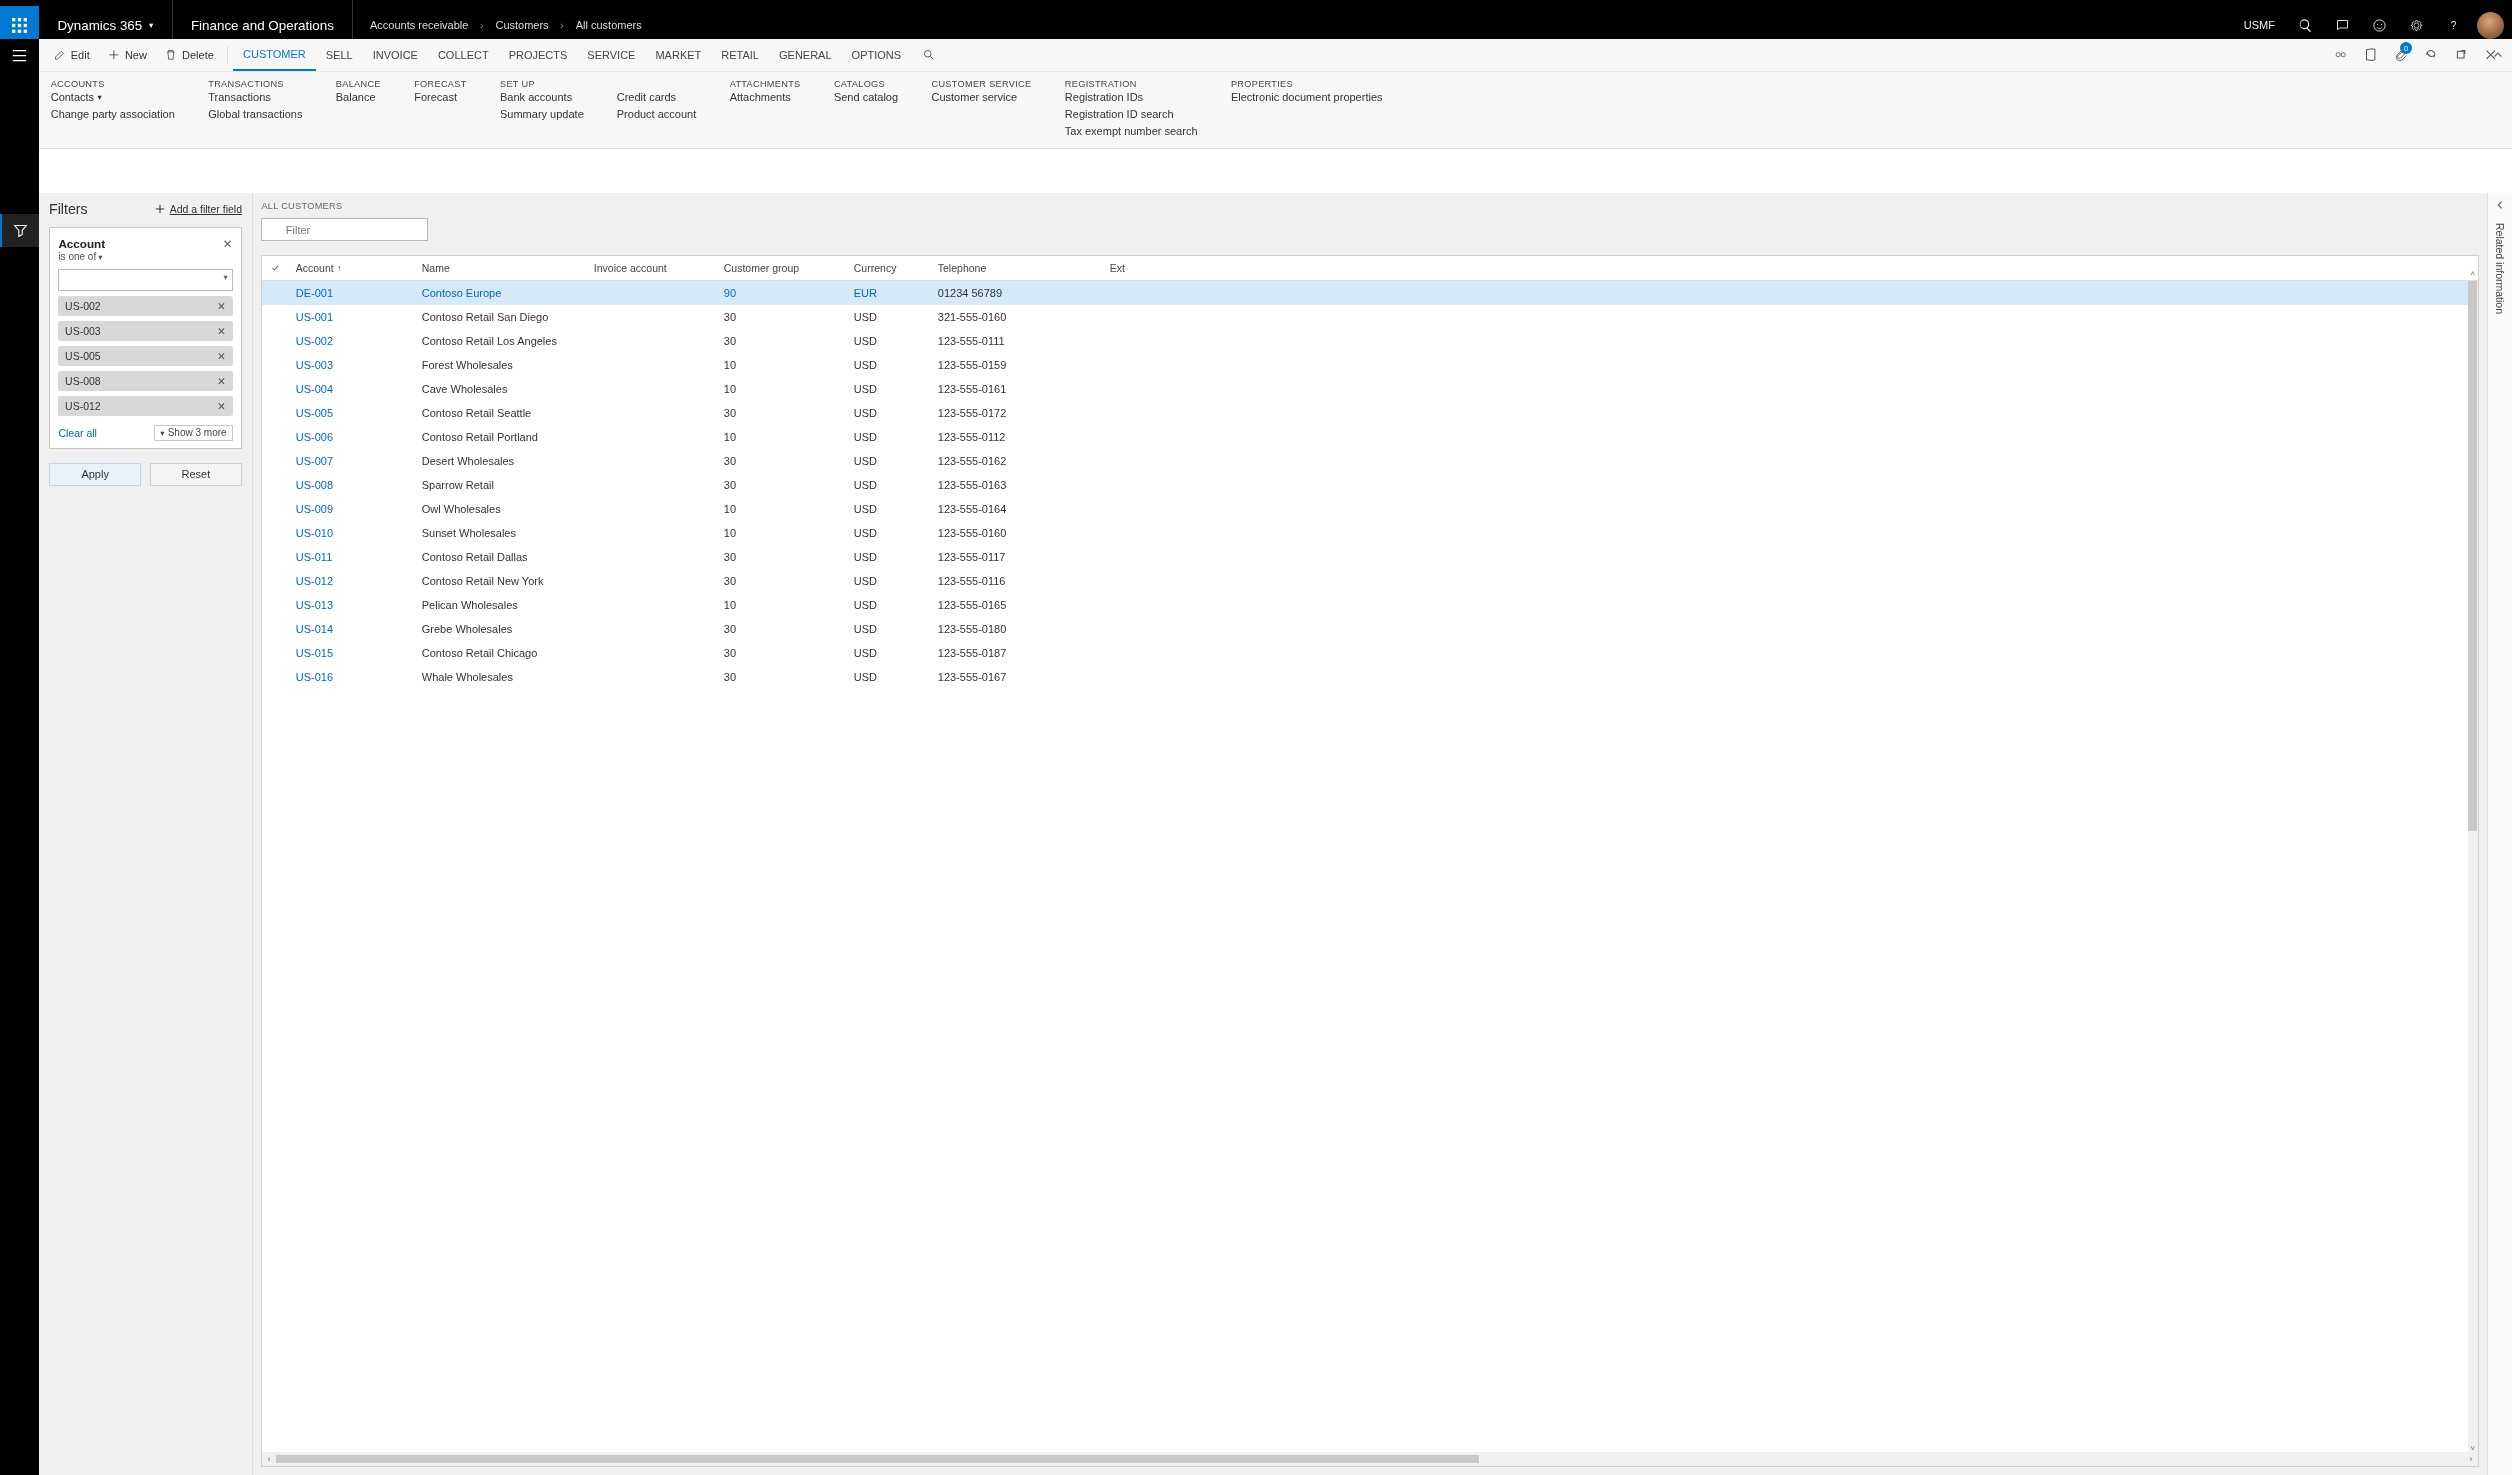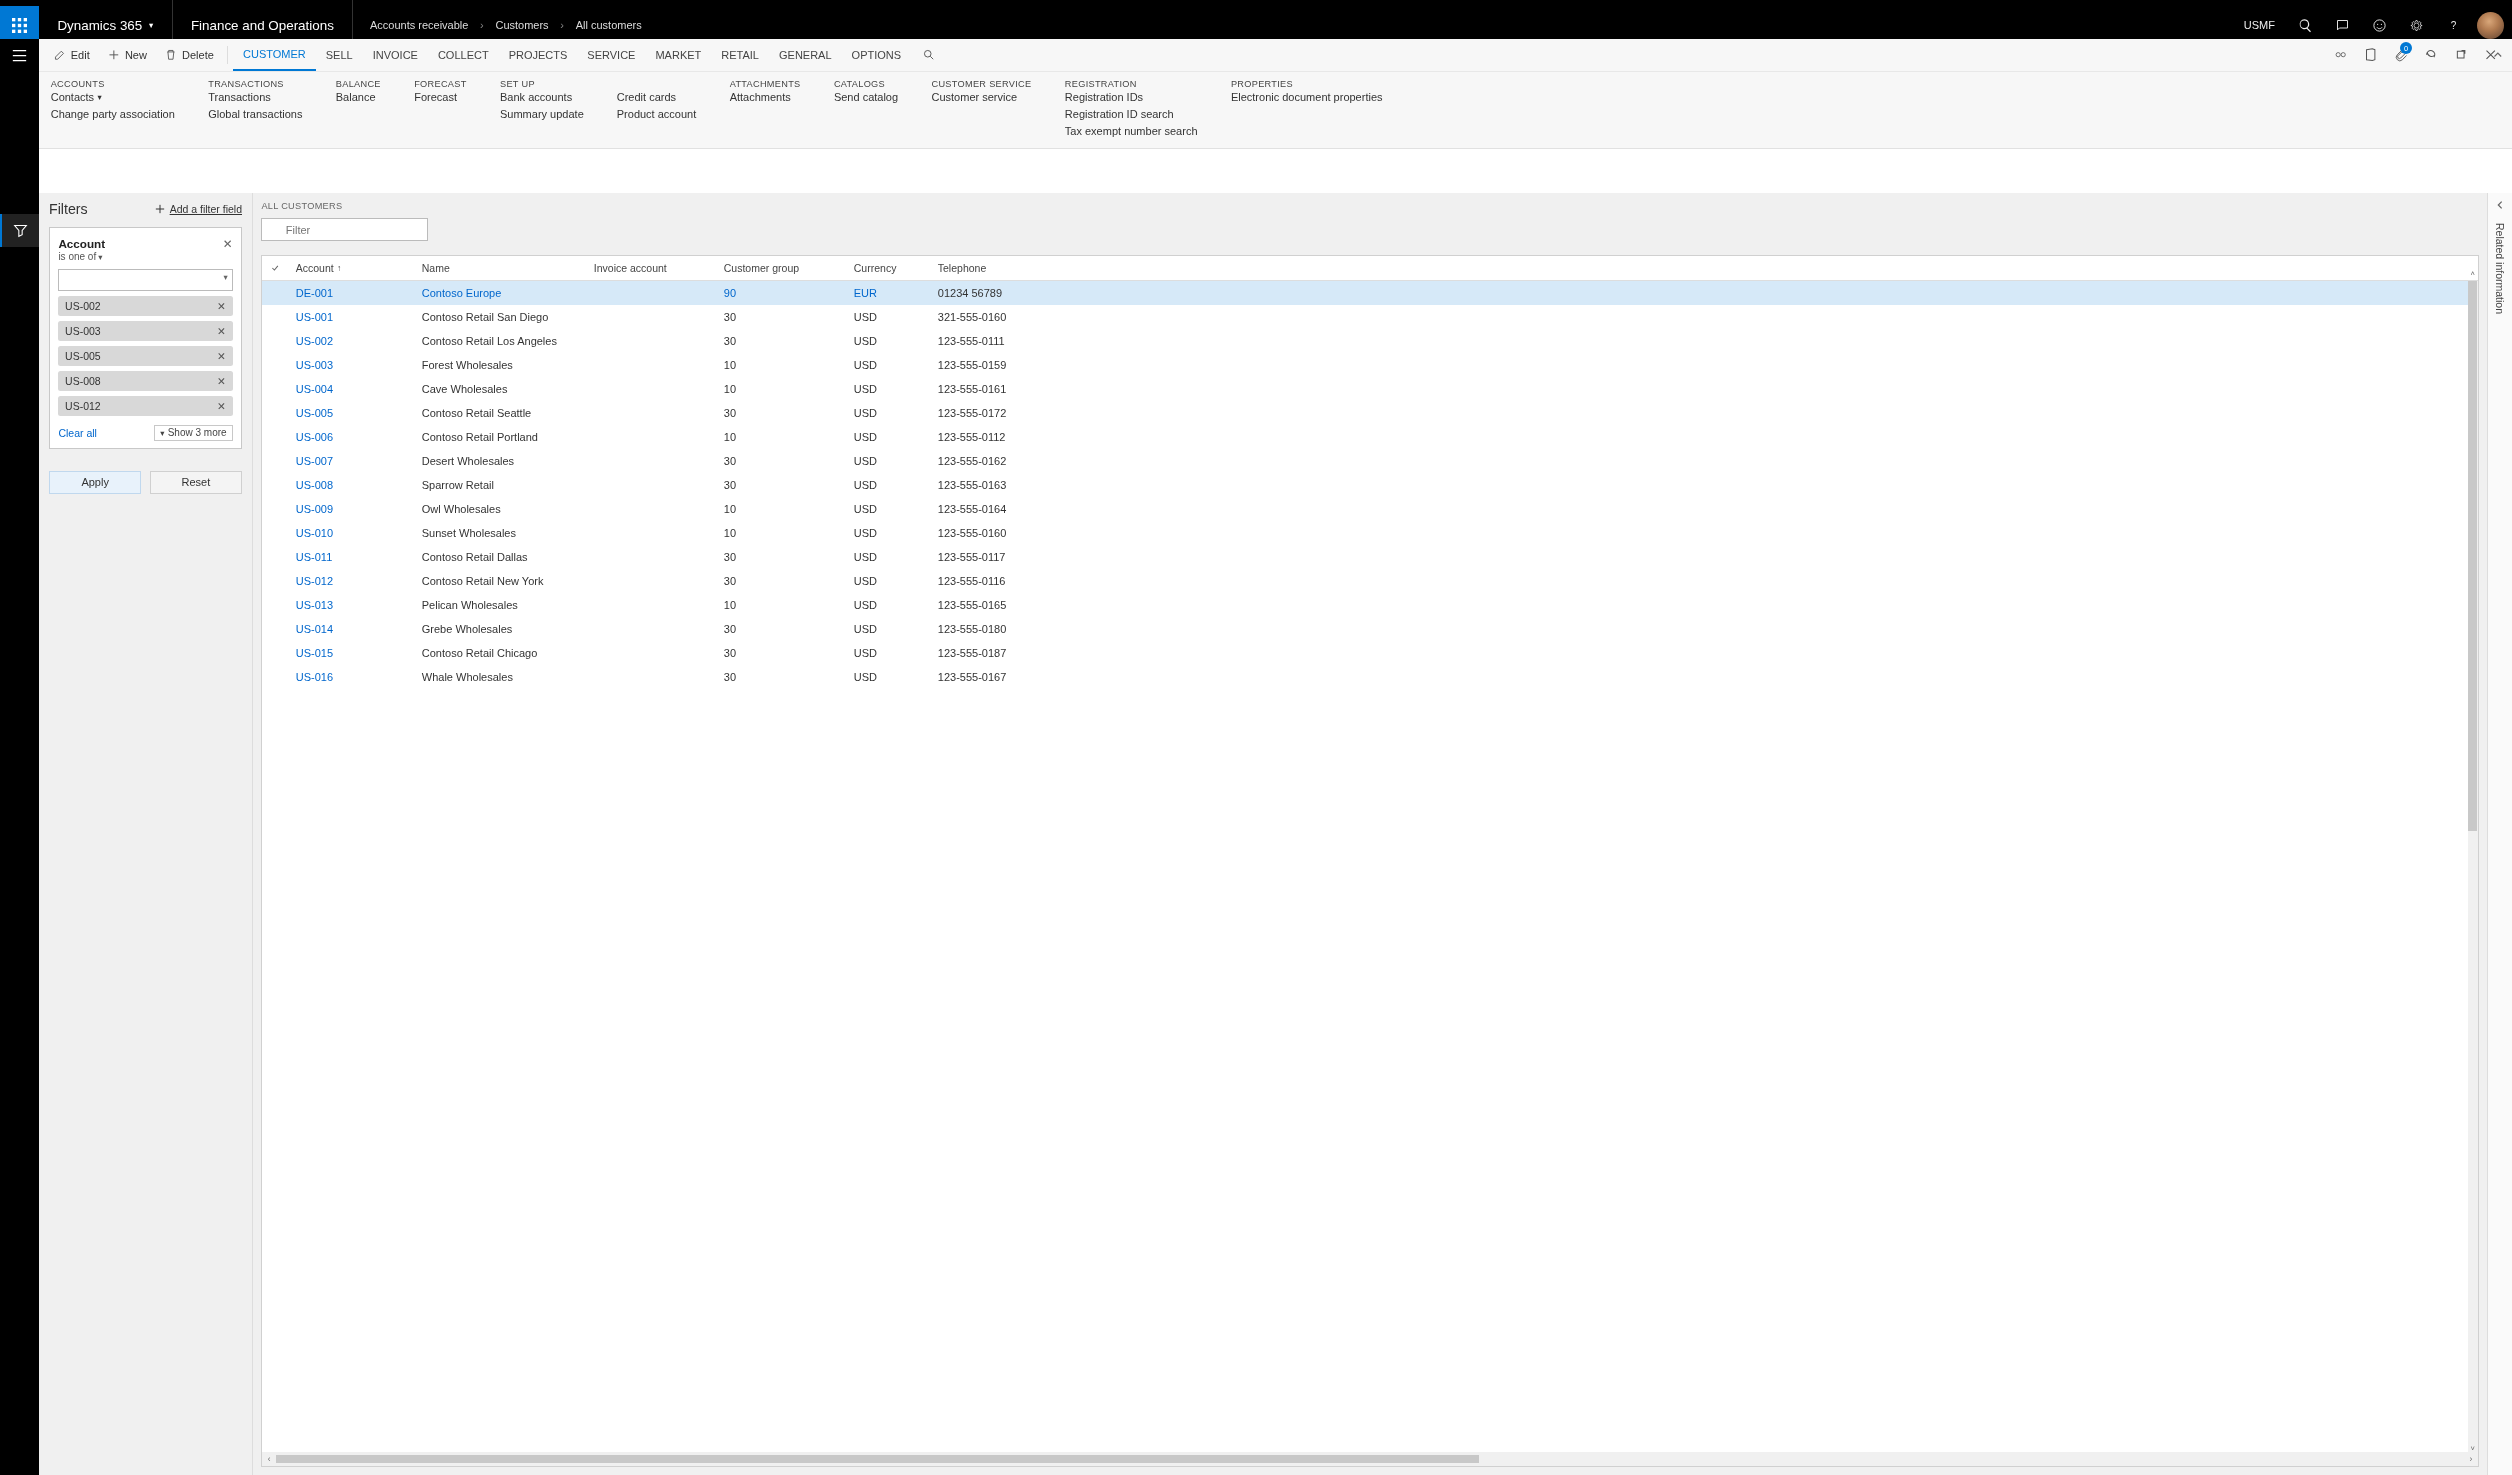--- a/index.html
+++ b/index.html
@@ -59,21 +59,21 @@
 .fc-head { display: flex; justify-content: space-between; align-items: flex-start; }
 .fc-title { font-size: 11.7px; font-weight: 600; color: #222; }
 .fc-close { cursor: pointer; color: #666; font-size: 11.7px; }
 .fc-op { font-size: 10px; color: #555; display: flex; align-items: center; gap: 2px; margin-top: 1.7px; }
 .fc-input { width: 100%; height: 22px; border: 0.8px solid #bbb; margin-top: 6.7px; padding: 0 5px; font-size: 11px; }
 .chip { background: #d8d8d8; border-radius: 2.5px; height: 20px; display: flex; align-items: center; justify-content: space-between; padding: 0 6.7px; margin-top: 5px; font-size: 10.5px; color: #333; }
 .chip-x { cursor: pointer; color: #555; }
 .fc-footer { display: flex; justify-content: space-between; align-items: center; margin-top: 8.4px; font-size: 10.5px; }
 .fc-clear { color: #0066cc; cursor: pointer; }
 .fc-more { border: 0.8px solid #c8c8c8; padding: 1.7px 5px; font-size: 10px; color: #444; cursor: pointer; display: flex; gap: 3.3px; align-items: center; }
-.filter-actions { display: flex; gap: 8.4px; margin-top: 22px; justify-content: center; }
+.filter-actions { display: flex; gap: 8.4px; margin-top: 14px; justify-content: center; }
 .f-btn { flex: 1; height: 23.4px; border: 0.8px solid #c0d8ee; background: #e8f2fb; font-size: 11px; color: #333; cursor: pointer; }
 .f-btn.reset { background: #f4f4f4; border-color: #d0d0d0; }
 
 
 .grid-area { flex: 1; background: #f0f0f0; padding: 8.4px 0 0 8.4px; position: relative; overflow: hidden; }
 .grid-title { font-size: 9.2px; color: #666; letter-spacing: 0.3px; margin-bottom: 6.7px; }
 .grid-filter-input { width: 167px; height: 23.4px; border: 0.8px solid #bbb; background: #fff; padding: 0 6.7px 0 23.4px; font-size: 11px; position: relative; }
 .grid-filter-wrap { position: relative; display: inline-block; margin-bottom: 8.4px; }
 .grid-filter-wrap svg { position: absolute; left: 6.7px; top: 5.9px; width: 11.7px; height: 11.7px; color: #888; }
 
@@ -446,20 +446,21 @@
           </div>
         <div class="gh acct">
             <span>Account</span>
             <span class="sort-arrow">↑</span>
           </div>
         <div class="gh name">Name</div>
         <div class="gh inv">Invoice account</div>
         <div class="gh grp">Customer group</div>
         <div class="gh cur">Currency</div>
         <div class="gh tel">Telephone</div>
+        <div class="gh ext">Ext</div>
       </div>
       <div class="grid-body" id="grid-body">
           <div class="grow selected">
             <div class="gc check"></div>
             <div class="gc acct">DE-001</div>
             <div class="gc name">Contoso Europe</div>
             <div class="gc inv"></div>
             <div class="gc grp">90</div>
             <div class="gc cur">EUR</div>
             <div class="gc tel">01234 56789</div>

